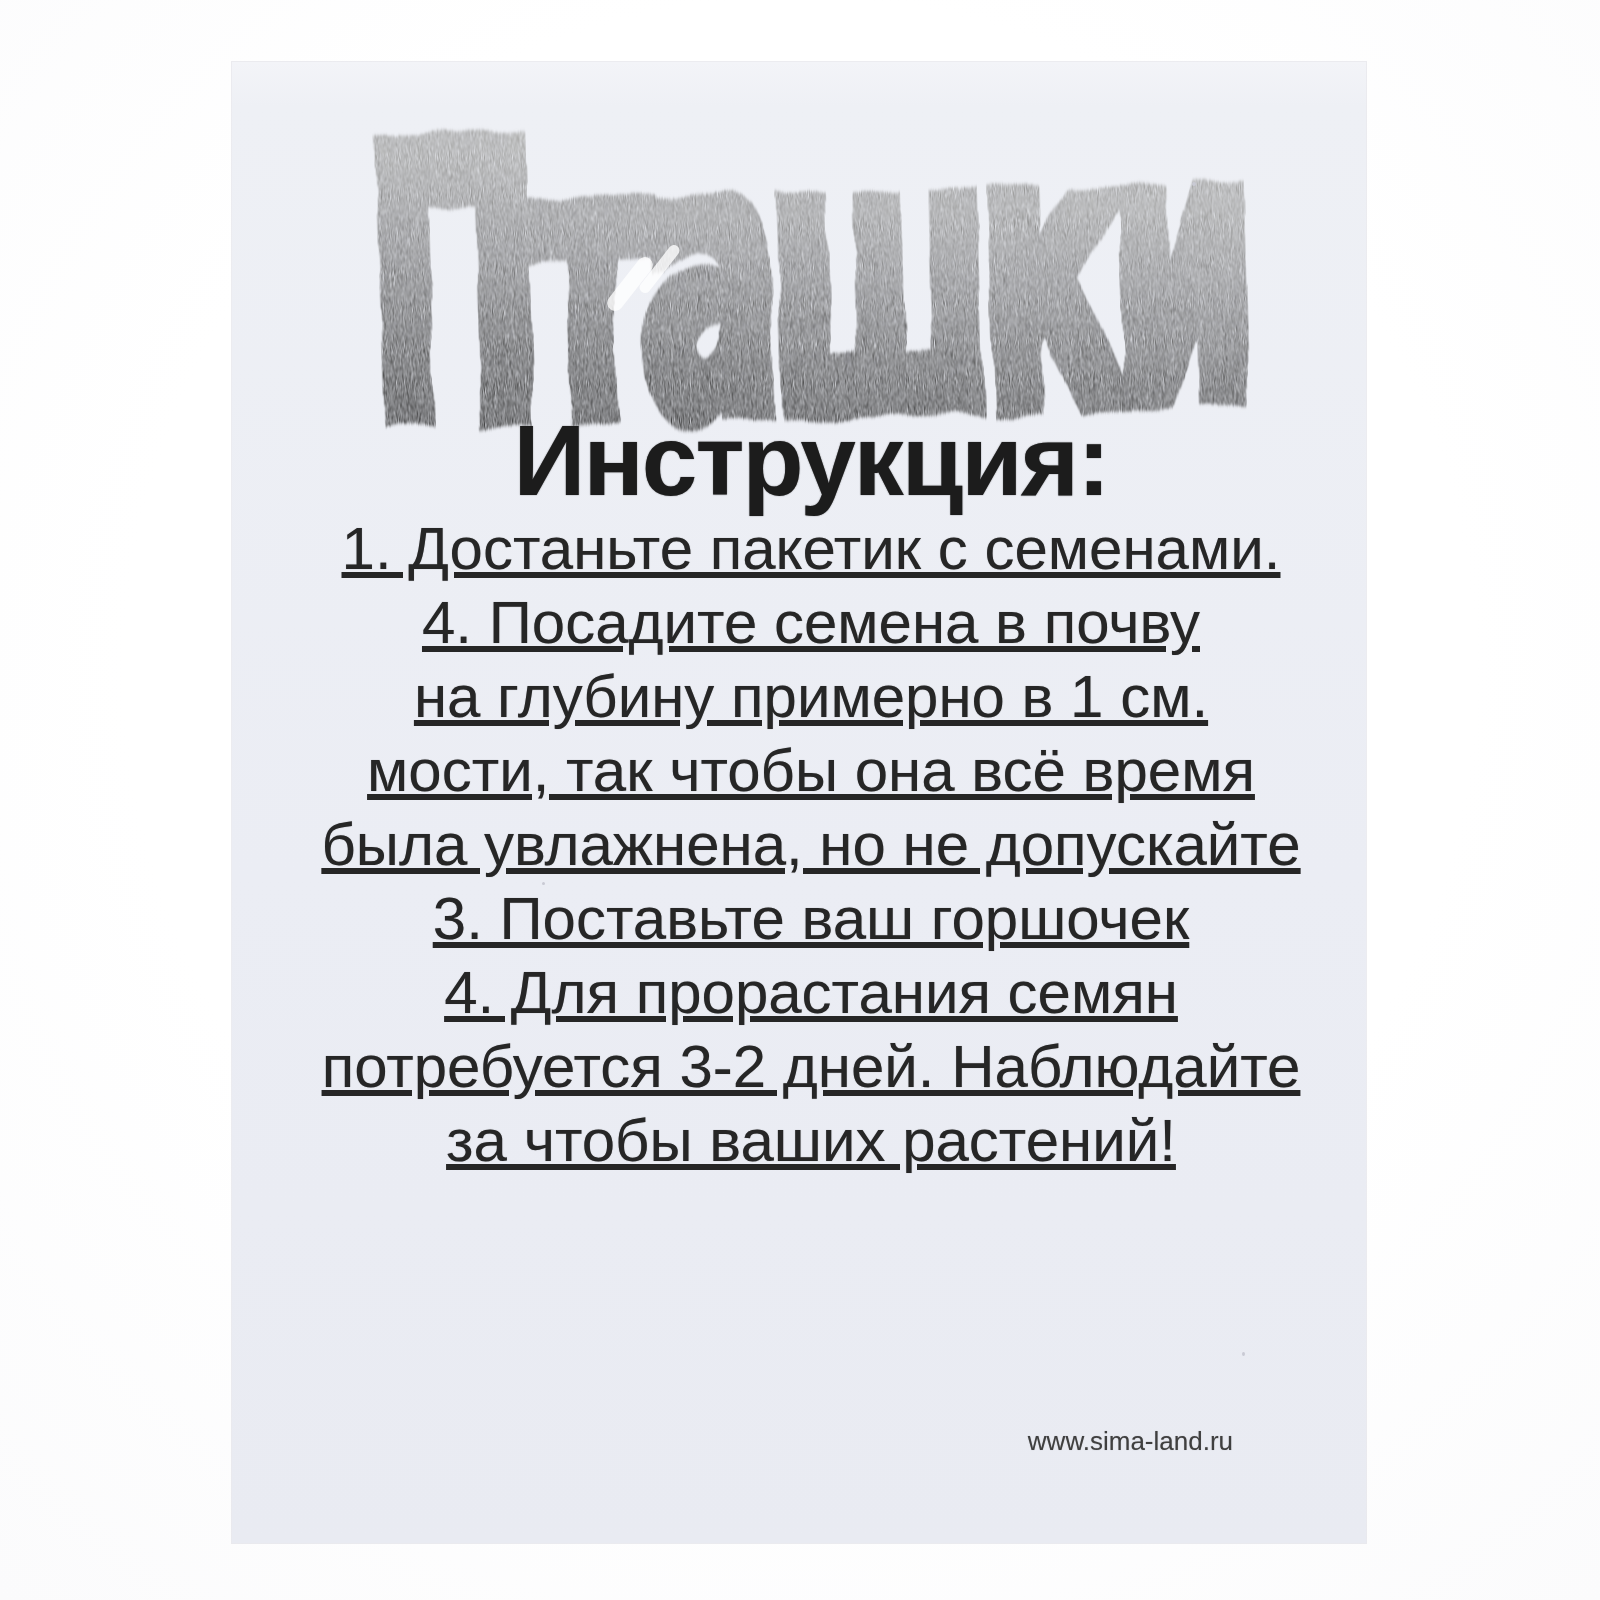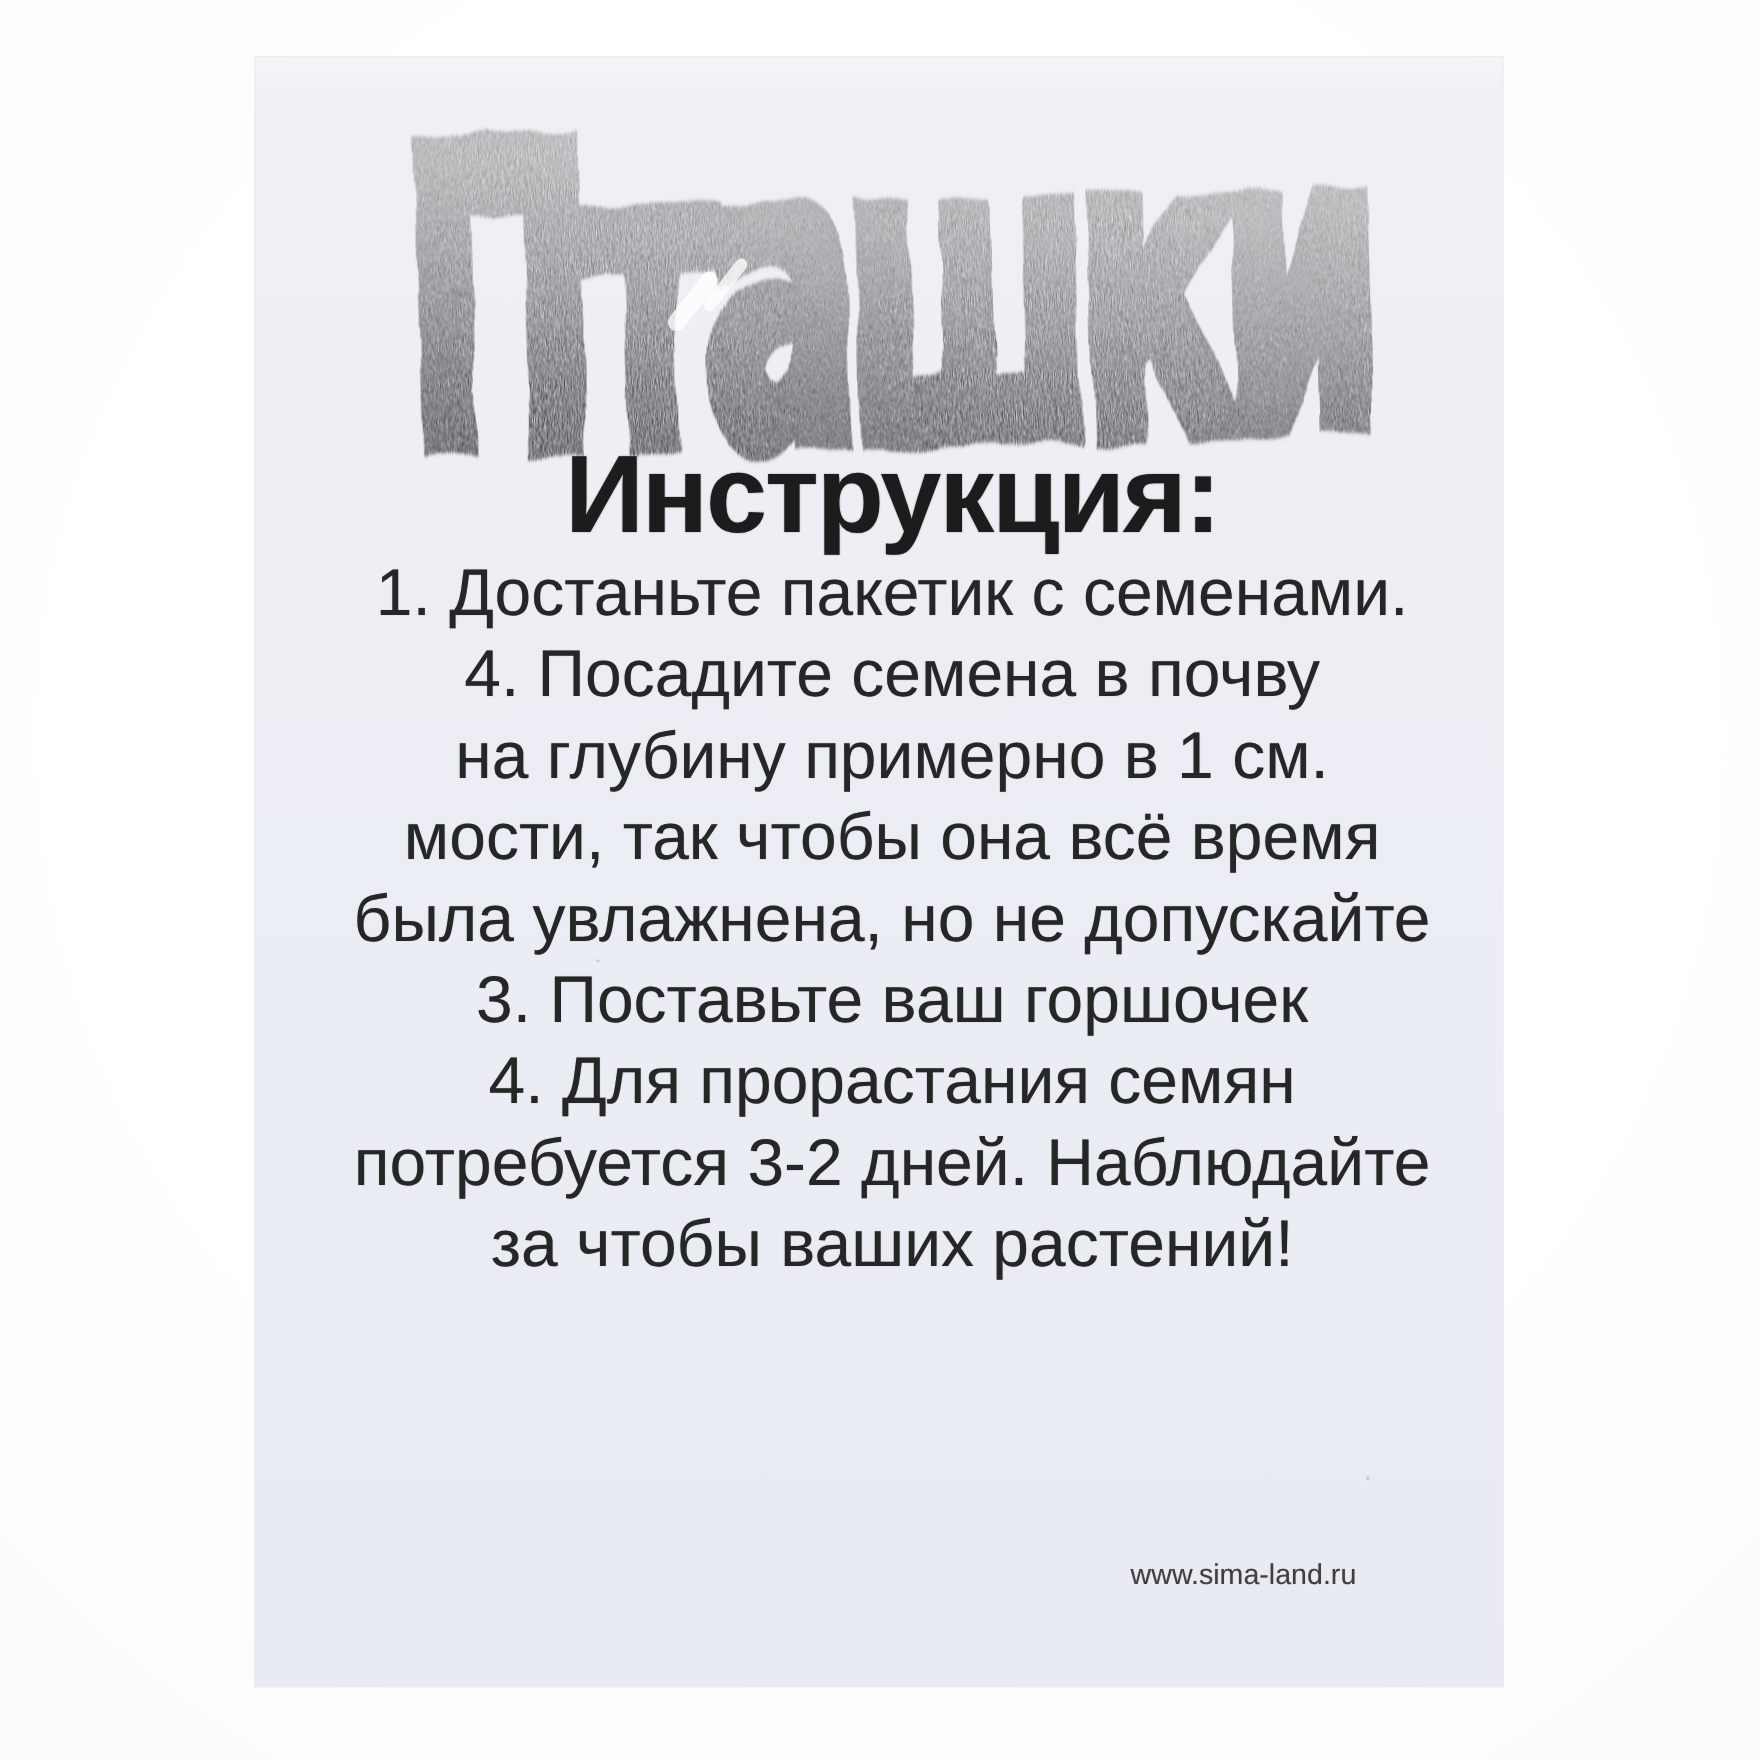--- a/index.html
+++ b/index.html
@@ -2,21 +2,21 @@
 <html><head>
 <meta charset="utf-8">
 <style>
   html,body{margin:0;padding:0;}
   body{
     width:1600px;height:1600px;position:relative;overflow:hidden;
     background:radial-gradient(circle at 50% 42%, #ffffff 55%, #fbfbfc 100%);
     font-family:"Liberation Sans",sans-serif;
   }
   .paper{
-    position:absolute;left:232px;top:52px;width:1134px;height:1481px;
+    position:absolute;left:232px;top:62px;width:1134px;height:1481px;
     background:linear-gradient(180deg,#f3f4f8 0%,#eef0f5 3%,#ebedf4 55%,#e9ebf2 100%);
     outline:1px solid rgba(150,150,170,0.18);
   }
   
   .logo-wrap{
     position:absolute;top:28px;left:0;right:0;
     display:flex;justify-content:center;
   }
   .logo-word{
     position:relative;
@@ -42,21 +42,21 @@
     color:#1c1c1c;
     text-shadow:0 0 1px rgba(30,30,30,0.55), 0 0 2px rgba(30,30,30,0.18);
   }
   
   .body-lines{
     position:absolute;top:450px;left:24px;right:0;
     text-align:center;
     font-size:60px;line-height:74px;color:#262626;
     text-shadow:0 0 1px rgba(40,40,40,0.4);
   }
-  .body-lines div{white-space:nowrap;}
+  .body-lines div{white-space:nowrap;text-decoration:underline;}
   
   .footer{
     position:absolute;top:1364px;right:133px;
     font-size:26px;line-height:1.2;color:#3f3f3f;
     text-shadow:0 0 1px rgba(60,60,60,0.35);
   }
   
   .speck{position:absolute;border-radius:50%;background:#c9cad4;}
   .speck.p1{left:960px;top:120px;width:4px;height:4px;}
   .speck.p2{left:310px;top:820px;width:3px;height:3px;}

